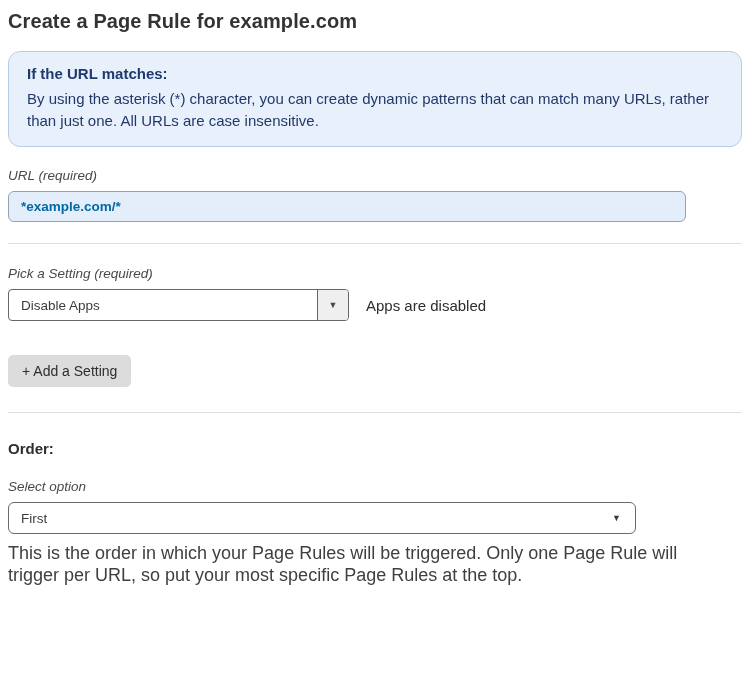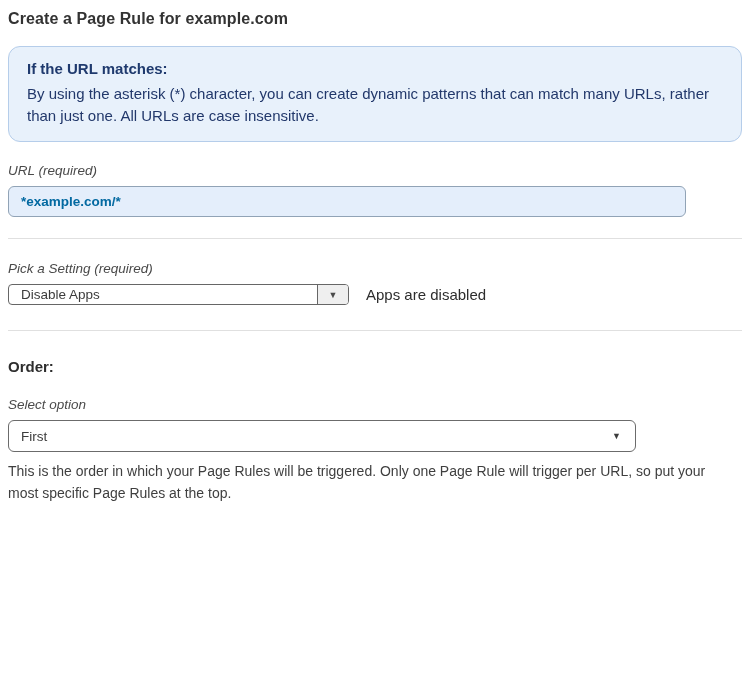--- a/index.html
+++ b/index.html
@@ -7,21 +7,21 @@
   body {
     width: 750px;
     height: 689px;
     font-family: "Liberation Sans", sans-serif;
     color: #2e2e2e;
     overflow: hidden;
   }
   .page { padding: 6px 8px 0 8px; }
 
   .page-title {
-    font-size: 16px;
+    font-size: 20px;
     font-weight: bold;
     color: #333333;
     letter-spacing: 0.1px;
     margin: 4px 0 18px 0;
   }
 
   
   .info-box {
     background: #e8f1fb;
     border: 1px solid #b5cdea;
@@ -90,21 +90,21 @@
 
   
   .setting-row {
     display: flex;
     align-items: center;
     margin-top: 15px;
   }
   .setting-select {
     display: flex;
     width: 341px;
-    height: 21px;
+    height: 32px;
     border: 1px solid #666666;
     border-radius: 4px;
     background: #ffffff;
     overflow: hidden;
     cursor: pointer;
   }
   .setting-select-value {
     flex: 1;
     display: flex;
     align-items: center;
@@ -152,21 +152,21 @@
     border-radius: 6px;
     background: #ffffff;
     padding: 0 14px 0 12px;
     cursor: pointer;
   }
   .order-select-value { font-size: 13.5px; color: #3c3c3c; }
   .order-select-arrow { font-size: 9px; color: #3c3c3c; }
 
   .order-helper {
     margin-top: 8px;
-    font-size: 14px;
+    font-size: 18px;
     color: #3f3f3f;
     line-height: 22px;
     max-width: 710px;
   }
 </style>
 </head>
 <body>
 
 <div class="page">
 
@@ -186,20 +186,21 @@
   <div class="field-label label-row">Pick a Setting (required)</div>
 
   <div class="setting-row" style="margin-top:0;">
     <div class="setting-select">
       <div class="setting-select-value">Disable Apps</div>
       <div class="setting-select-arrow">▼</div>
     </div>
     <div class="setting-status">Apps are disabled</div>
   </div>
 
+  <button class="add-setting-btn">+ Add a Setting</button>
 
   <hr class="divider" style="margin-top:25px;">
 
   <h2 class="section-heading">Order:</h2>
 
   <div class="field-label label-row">Select option</div>
 
   <div class="order-select">
     <span class="order-select-value">First</span>
     <span class="order-select-arrow">▼</span>

